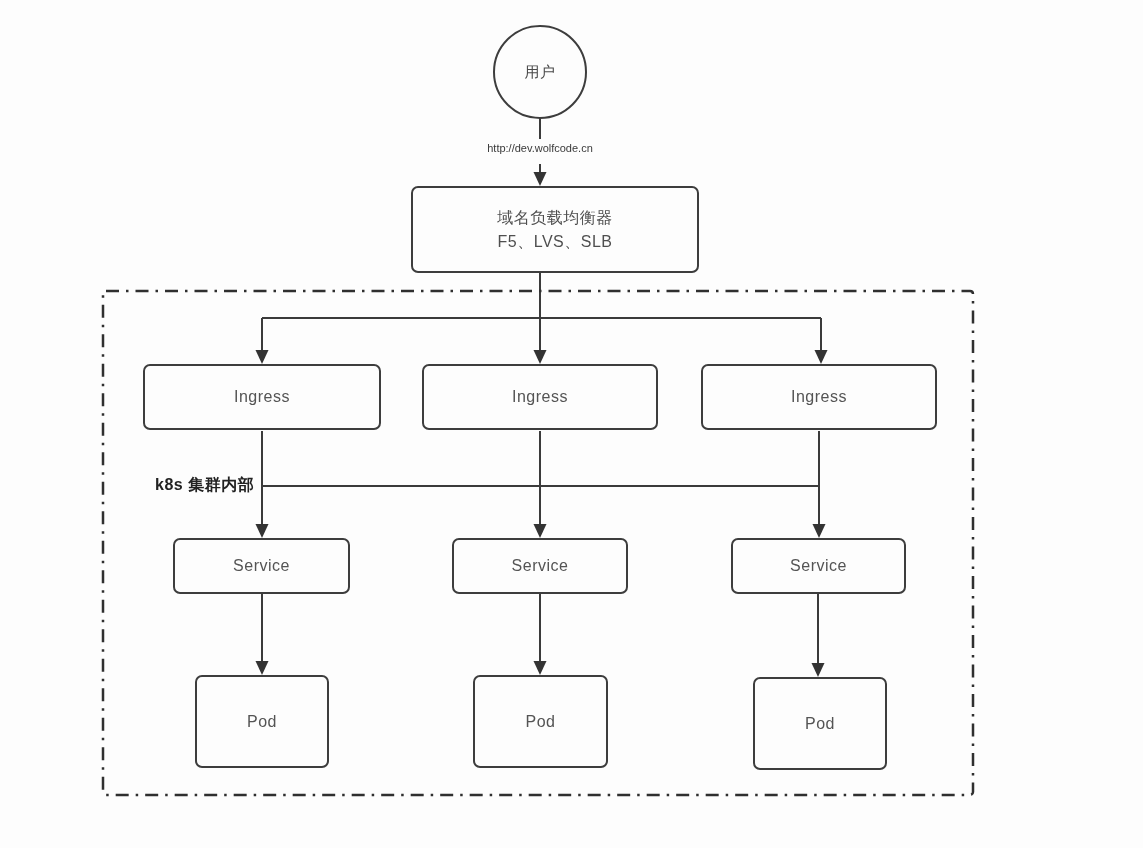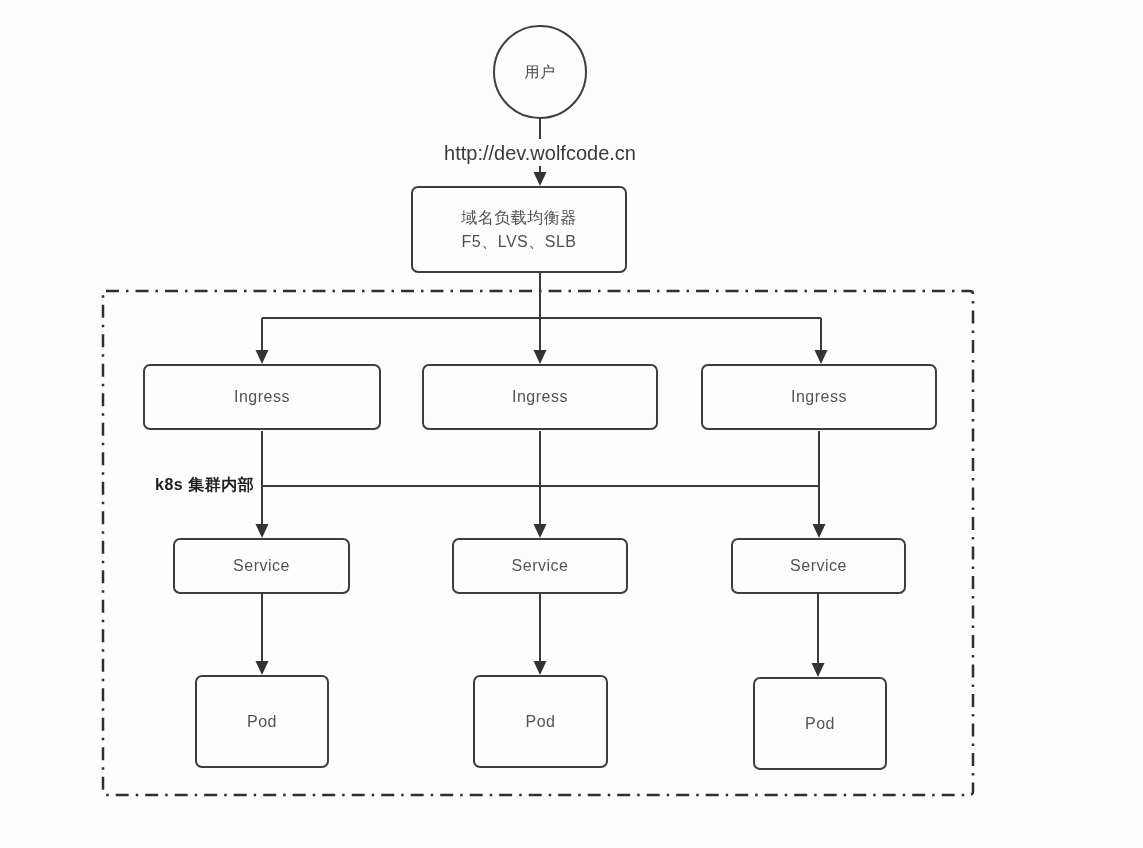--- a/index.html
+++ b/index.html
@@ -45,21 +45,21 @@
     line-height: 24px;
     color: #4f4f4f;
     font-size: 16px;
   }
   .url-label {
     position: absolute;
     left: 420px;
     top: 141px;
     width: 240px;
     text-align: center;
-    font-size: 20px;
+    font-size: 11px;
     color: #3a3a3a;
     background: #fdfdfd;
     padding: 1px 0;
   }
   .cluster-label {
     position: absolute;
     left: 131px;
     top: 475px;
     font-size: 16px;
     font-weight: bold;
@@ -110,21 +110,21 @@
 
     <rect x="103" y="291" width="870" height="504" rx="3" fill="none" stroke="#2f2f2f" stroke-width="2.5" stroke-dasharray="13 7 2.5 7"></rect>
   </svg>
 
   <div class="node circle" style="left:493px; top:25px; width:94px; height:94px;">
     <span>用户</span>
   </div>
 
   <div class="url-label">http://dev.wolfcode.cn</div>
 
-  <div class="node" style="left:411px; top:186px; width:216px; height:87px;">
+  <div class="node" style="left:411px; top:186px; width:288px; height:87px;">
     <div class="lb-text">域名负载均衡器</div>
     <div class="lb-text">F5、LVS、SLB</div>
   </div>
 
   <div class="cluster-label">k8s 集群内部</div>
 
   <div class="node" style="left:143px; top:364px; width:238px; height:66px;">
     <span>Ingress</span>
   </div>
   <div class="node" style="left:422px; top:364px; width:236px; height:66px;">

